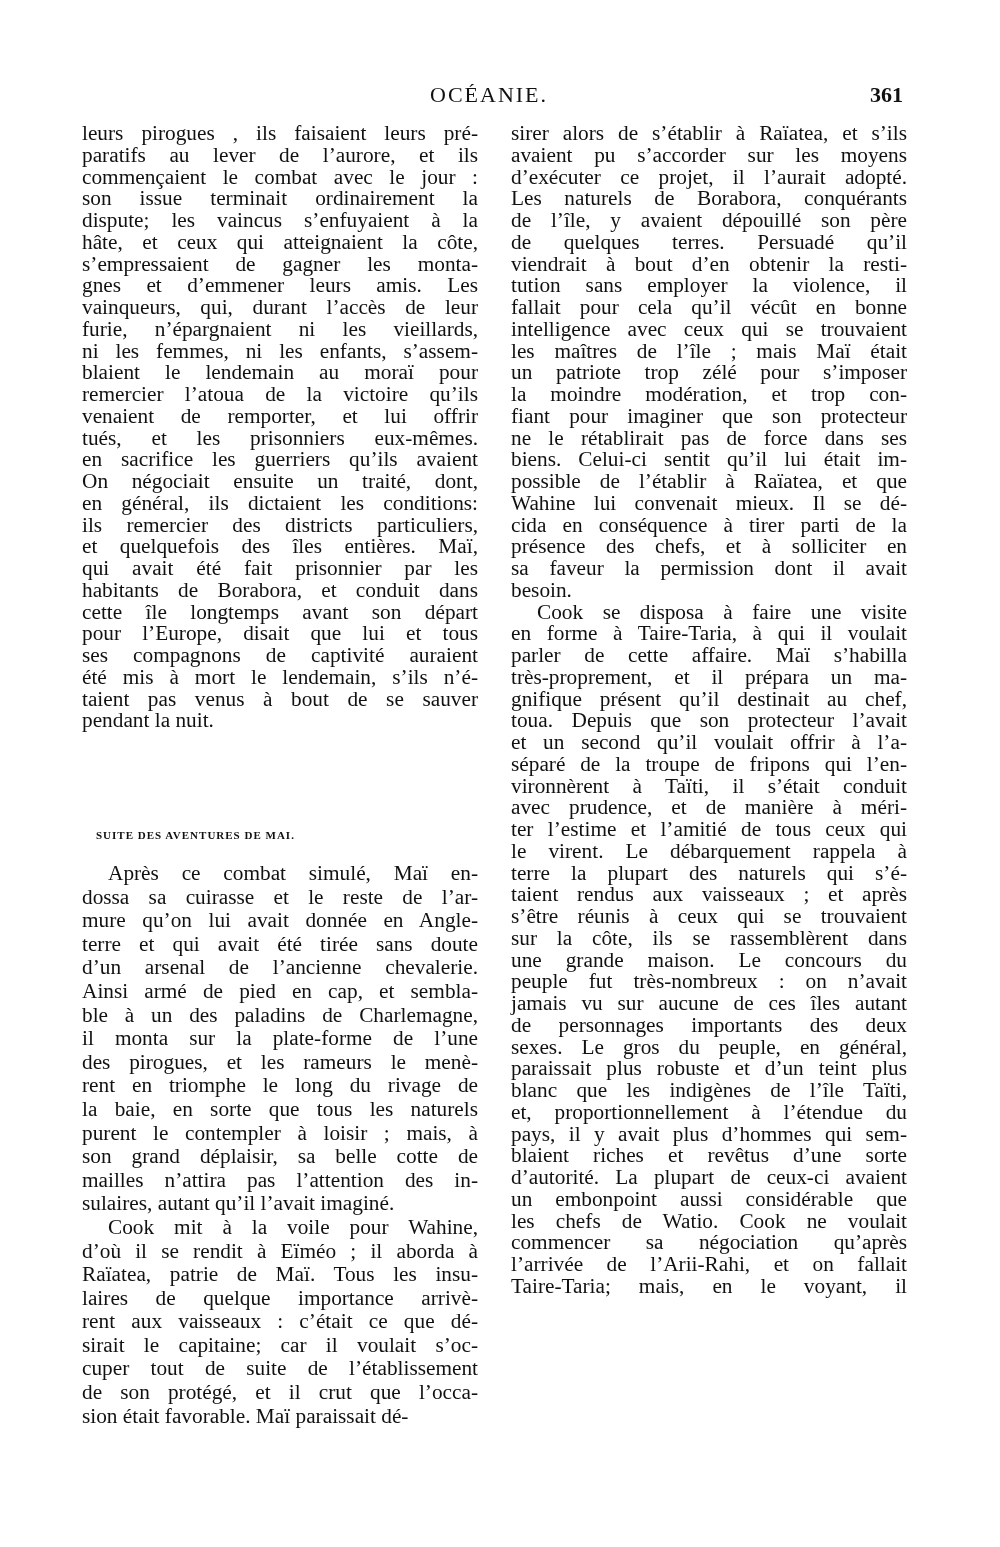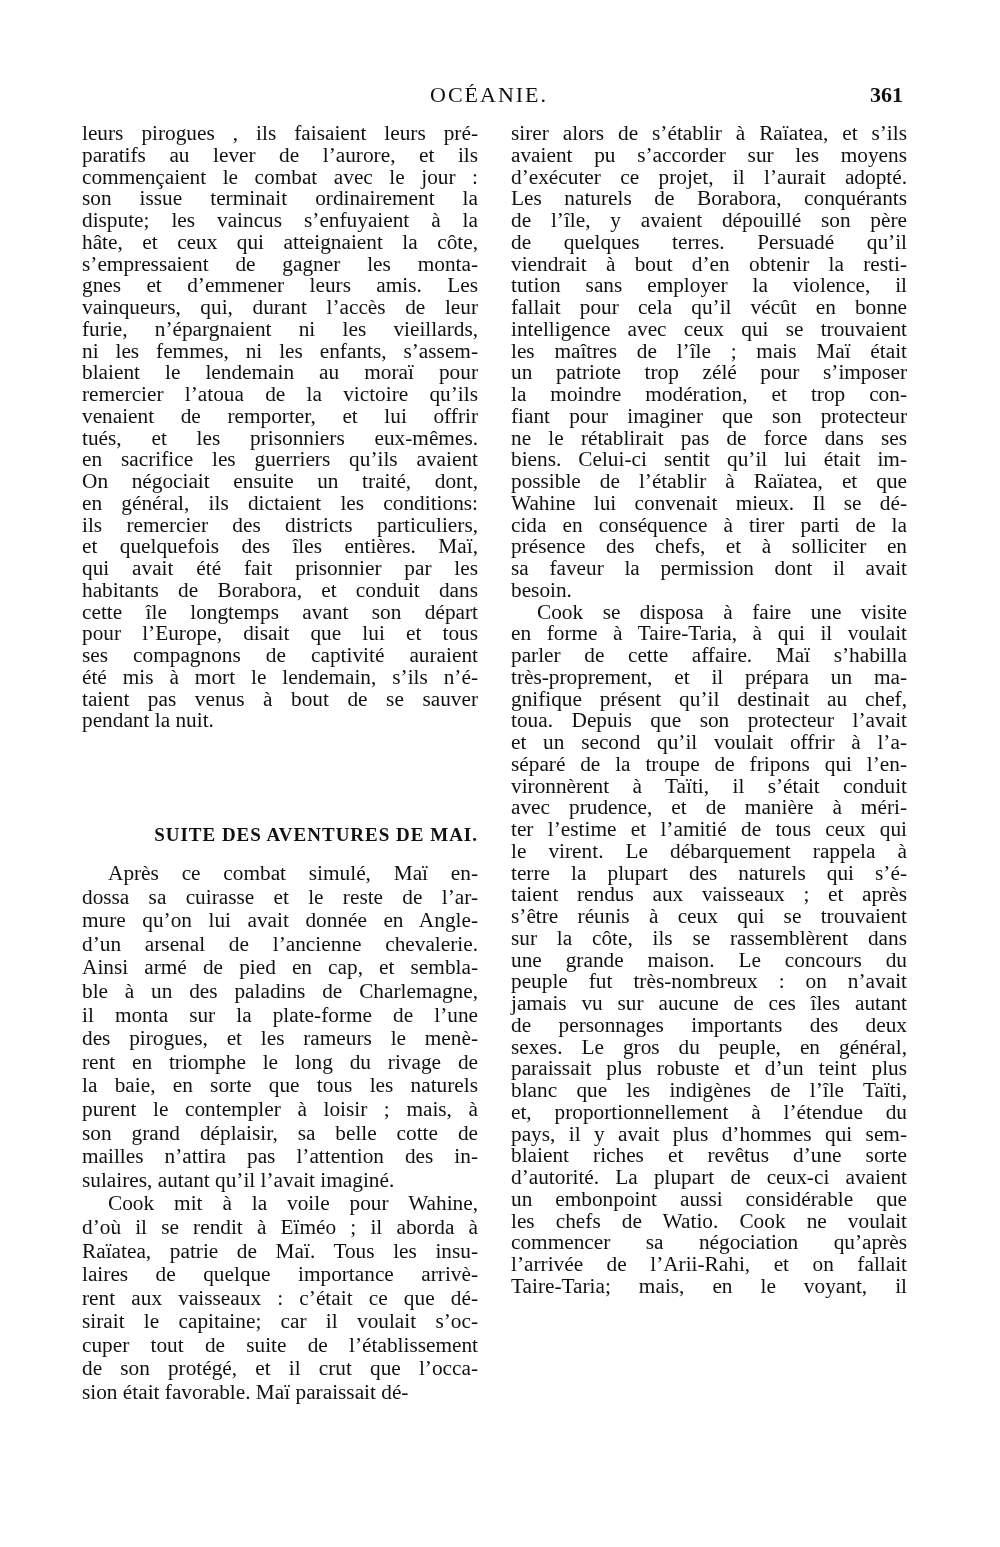--- a/index.html
+++ b/index.html
@@ -11,22 +11,22 @@
   .column { position: absolute; width: 396px; }
   .col-left { left: 82px; }
   .col-right { left: 511px; }
   .line { display: block; font-size: 21.3px; white-space: nowrap; text-align: justify; text-align-last: justify; height: 21.75px; line-height: 21.75px; }
   .line.last { text-align-last: left; }
   .line.indent { padding-left: 26px; }
   .seg-left-a { top: 123px; }
   .seg-left-b { top: 862px; }
   .seg-left-b .line { height: 23.6px; line-height: 23.6px; }
   .seg-right { top: 123px; }
-  .section-heading { position: absolute; left: 82px; top: 823px; width: 396px; text-align: right;
-                     font-size: 19px; font-weight: bold; letter-spacing: 1px; line-height: 24px; }
+  .section-heading { position: absolute; left: 96px; top: 823px; width: 396px; text-align: left;
+                     font-size: 11px; font-weight: bold; letter-spacing: 1px; line-height: 24px; }
 </style>
 </head>
 <body>
 
 <div class="running-head">
   <span class="running-title">OCÉANIE.</span>
   <span class="page-number">361</span>
 </div>
 
 <div class="column col-left seg-left-a" id="left-a">
@@ -57,20 +57,21 @@
     <span class="line">ses compagnons de captivité auraient</span>
     <span class="line">été mis à mort le lendemain, s’ils n’é-</span>
     <span class="line">taient pas venus à bout de se sauver</span>
     <span class="line last">pendant la nuit.</span>
   </div>
 <div class="section-heading">SUITE DES AVENTURES DE MAI.</div>
 <div class="column col-left seg-left-b" id="left-b">
     <span class="line indent">Après ce combat simulé, Maï en-</span>
     <span class="line">dossa sa cuirasse et le reste de l’ar-</span>
     <span class="line">mure qu’on lui avait donnée en Angle-</span>
+    <span class="line">terre et qui avait été tirée sans doute</span>
     <span class="line">d’un arsenal de l’ancienne chevalerie.</span>
     <span class="line">Ainsi armé de pied en cap, et sembla-</span>
     <span class="line">ble à un des paladins de Charlemagne,</span>
     <span class="line">il monta sur la plate-forme de l’une</span>
     <span class="line">des pirogues, et les rameurs le menè-</span>
     <span class="line">rent en triomphe le long du rivage de</span>
     <span class="line">la baie, en sorte que tous les naturels</span>
     <span class="line">purent le contempler à loisir ; mais, à</span>
     <span class="line">son grand déplaisir, sa belle cotte de</span>
     <span class="line">mailles n’attira pas l’attention des in-</span>

